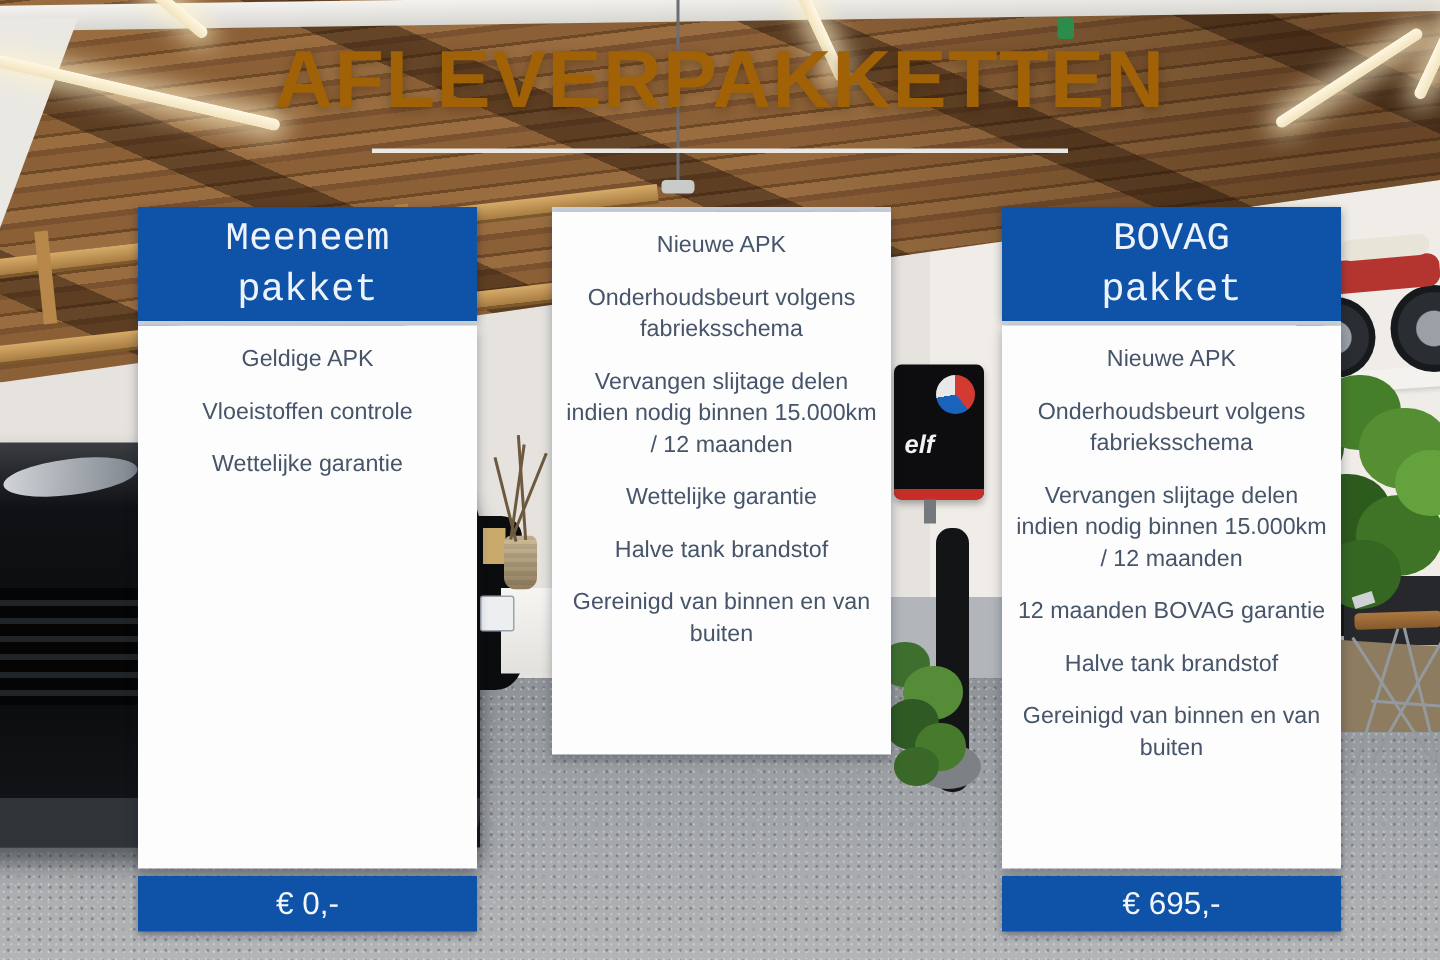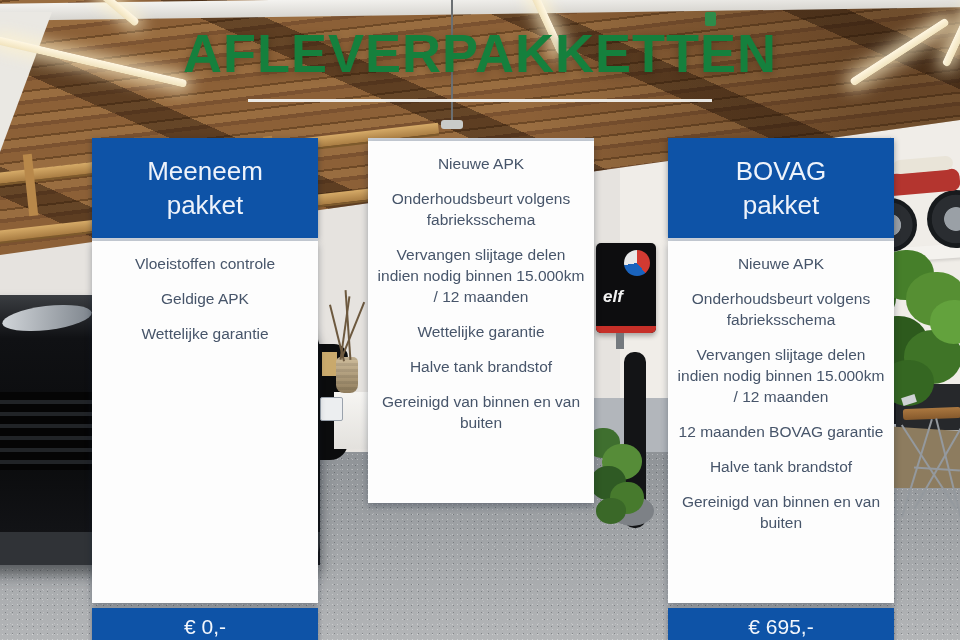--- a/index.html
+++ b/index.html
@@ -110,30 +110,30 @@
     background:linear-gradient(#ab7840,#85592c);border-radius:3px;transform:rotate(-2deg);}
   .chair-leg{position:absolute;width:2px;background:#94999e;z-index:5;}
   .leg1{left:916px;top:417px;height:102px;transform:rotate(17deg);}
   .leg2{left:948px;top:417px;height:106px;transform:rotate(-14deg);}
   .leg3{left:928px;top:417px;height:100px;transform:rotate(-33deg);}
   .leg4{left:938px;top:417px;height:98px;transform:rotate(30deg);}
   .chair-strut{position:absolute;left:914px;top:468px;width:46px;height:2px;background:#94999e;z-index:5;transform:rotate(4deg);}
 
   
   .title{position:absolute;left:0;top:22px;width:960px;text-align:center;z-index:8;
-    font-size:54px;font-weight:bold;letter-spacing:1px;color:#15803d;
+    font-size:54px;font-weight:bold;letter-spacing:1px;color:#a16207;
     text-shadow:0 2px 8px rgba(40,25,10,0.35);}
   .title-underline{position:absolute;left:248px;top:99px;width:464px;height:3px;z-index:8;
     background:rgba(240,240,237,0.95);}
 
   
   .card{position:absolute;top:138px;width:226px;z-index:10;}
   .card[data-idx="0"]{left:92px;} .card[data-idx="1"]{left:368px;} .card[data-idx="2"]{left:668px;}
-  .card-header{height:100px;background:#0e53a7;display:flex;align-items:center;justify-content:center;
-    box-shadow:0 2px 6px rgba(15,25,45,0.4);}
+  .card-header{height:76px;background:#0e53a7;display:flex;align-items:center;justify-content:center;
+    box-shadow:0 2px 6px rgba(15,25,45,0.4);font-family:Liberation Mono, monospace;}
   .card-title{color:#eef3fb;font-size:26px;line-height:34px;text-align:center;padding:0 30px;}
   .card-sep{height:3px;background:#ccd2da;}
   .card-body{height:362px;background:#fdfdfd;box-shadow:0 3px 7px rgba(15,25,45,0.35);
     padding-top:12px;box-sizing:border-box;}
   .card-body p{margin:0 0 14px 0;padding:0 8px;text-align:center;
     color:#47556a;font-size:15.5px;line-height:21px;}
   .card-gap{height:5px;}
   .card-footer{height:37px;background:#0e53a7;display:flex;align-items:center;justify-content:center;
     box-shadow:0 2px 5px rgba(15,25,45,0.4);}
   .card-price{color:#f2f6fc;font-size:21px;}
@@ -227,22 +227,22 @@
   <div class="title">AFLEVERPAKKETTEN</div>
   <div class="title-underline"></div>
 
   <div id="cards">
   <div class="card" data-idx="0">
     <div class="card-header">
       <div class="card-title">Meeneem pakket</div>
     </div>
     <div class="card-sep"></div>
     <div class="card-body">
+          <p>Geldige APK</p>
           <p>Vloeistoffen controle</p>
-          <p>Geldige APK</p>
           <p>Wettelijke garantie</p>
         </div>
     <div class="card-gap"></div>
     <div class="card-footer">
       <div class="card-price">€ 0,-</div>
     </div>
   </div>
 
   <div class="card" data-idx="1">
     <div class="card-sep"></div>

